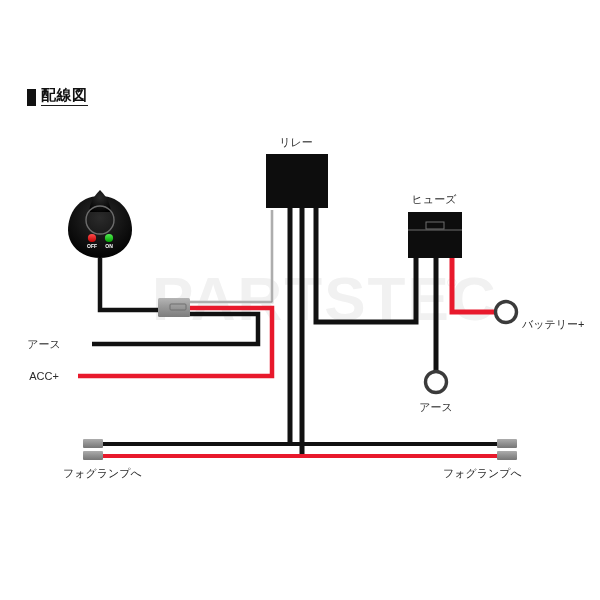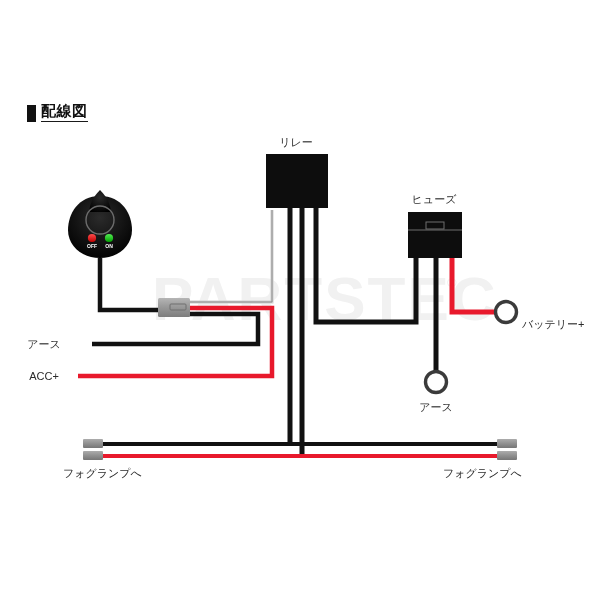--- a/index.html
+++ b/index.html
@@ -23,21 +23,20 @@
     background: #ffffff;
   }
   
   .title-block {
     position: absolute;
     left: 27px;
     top: 86px;
     display: flex;
     align-items: flex-end;
     gap: 5px;
-    margin-top: 16px;
   }
   .title-bullet {
     width: 9px;
     height: 17px;
     background: #111111;
     display: block;
     flex: 0 0 auto;
   }
   .title-text-wrap {
     border-bottom: 1px solid #1a1a1a;

